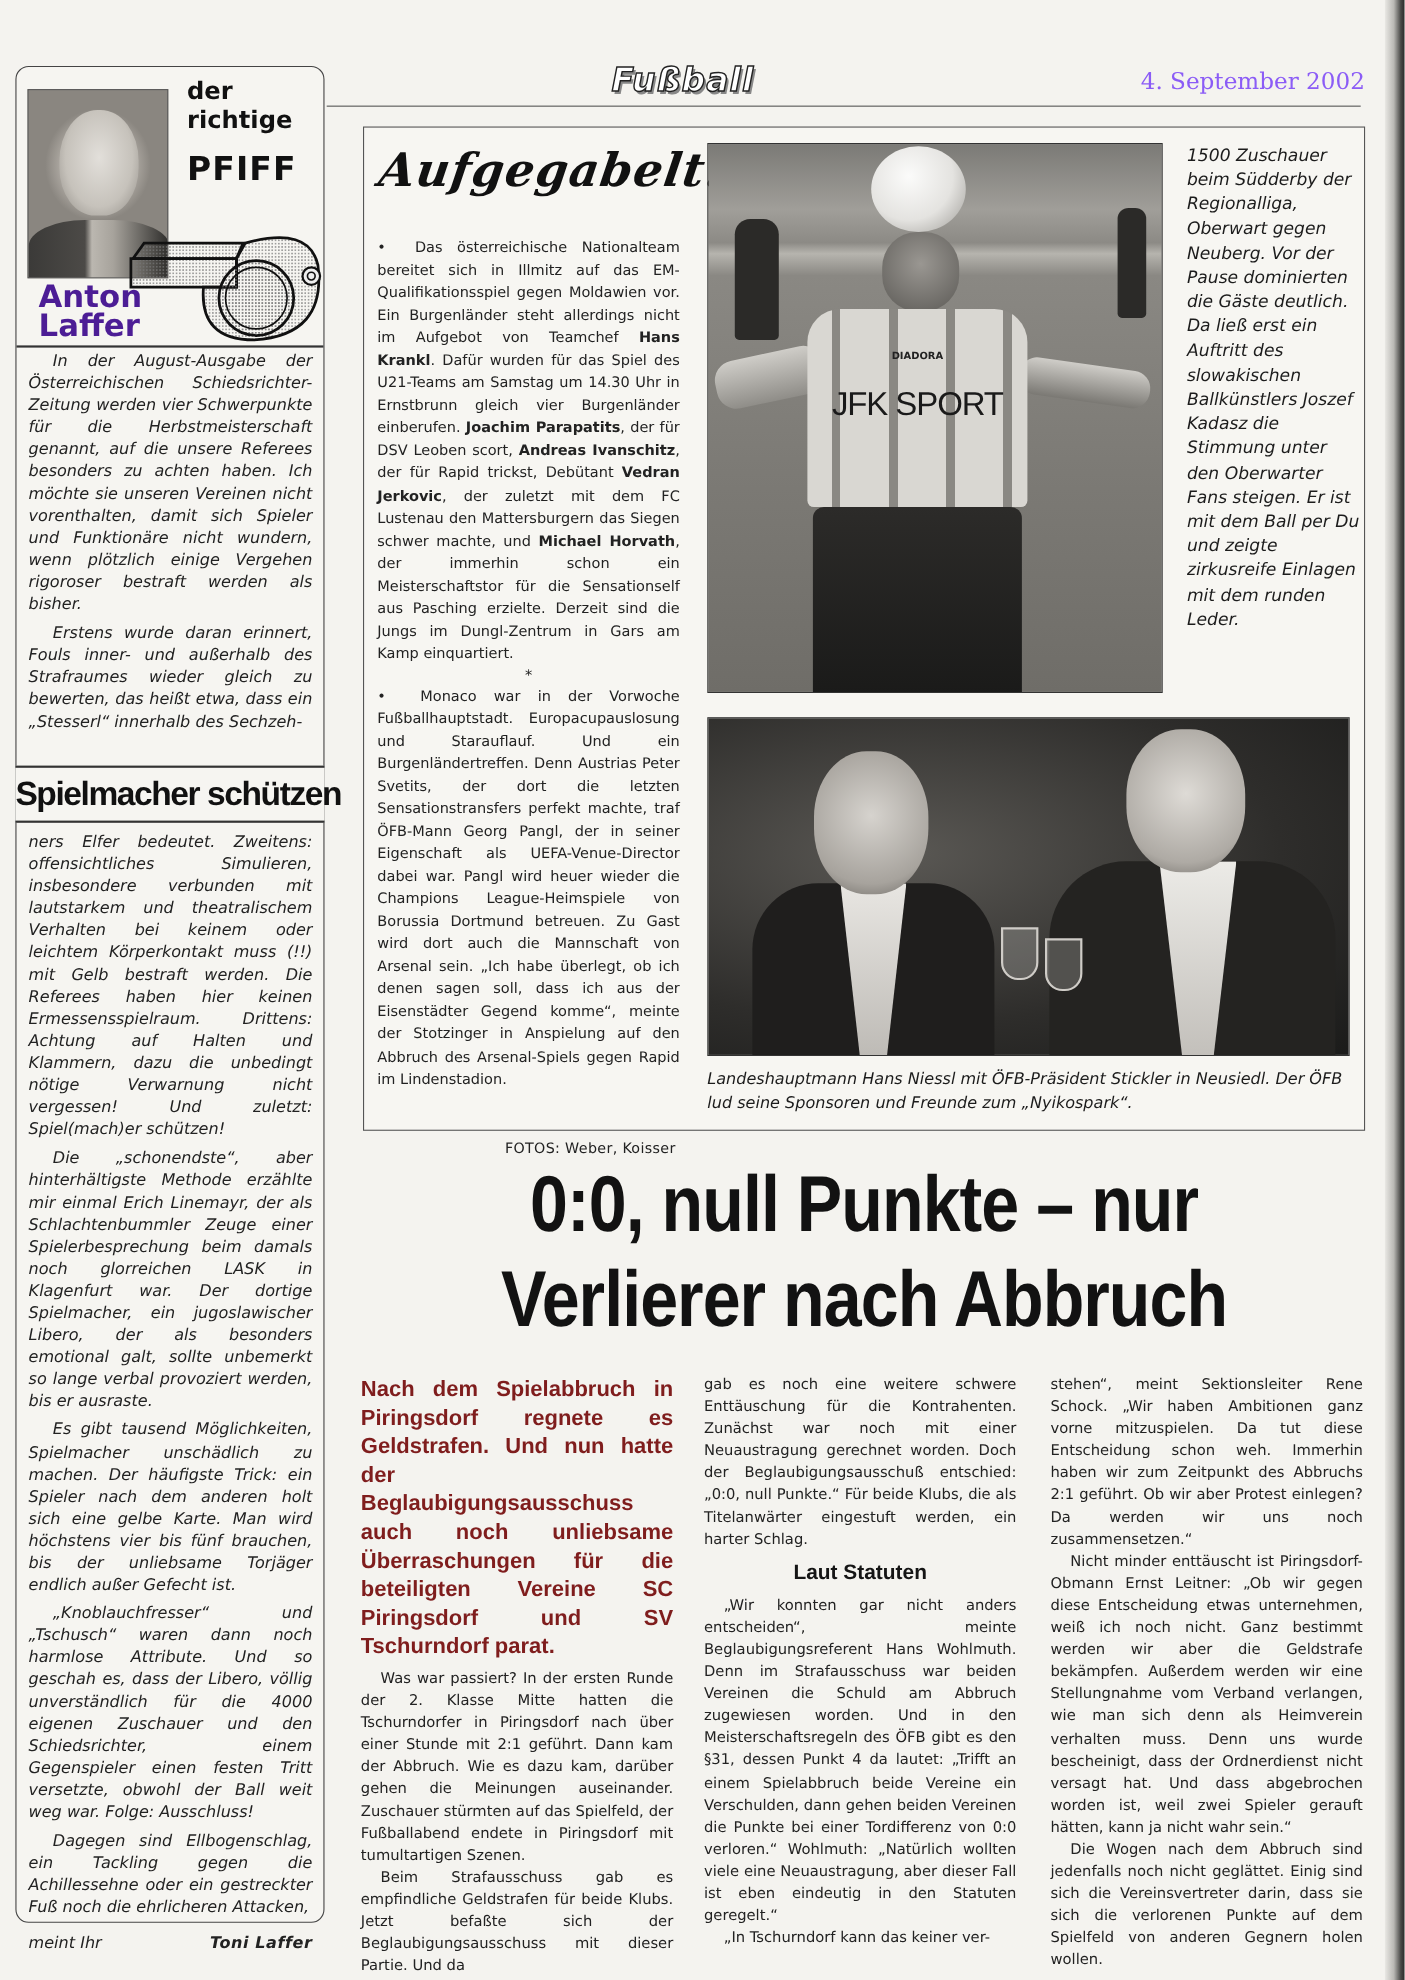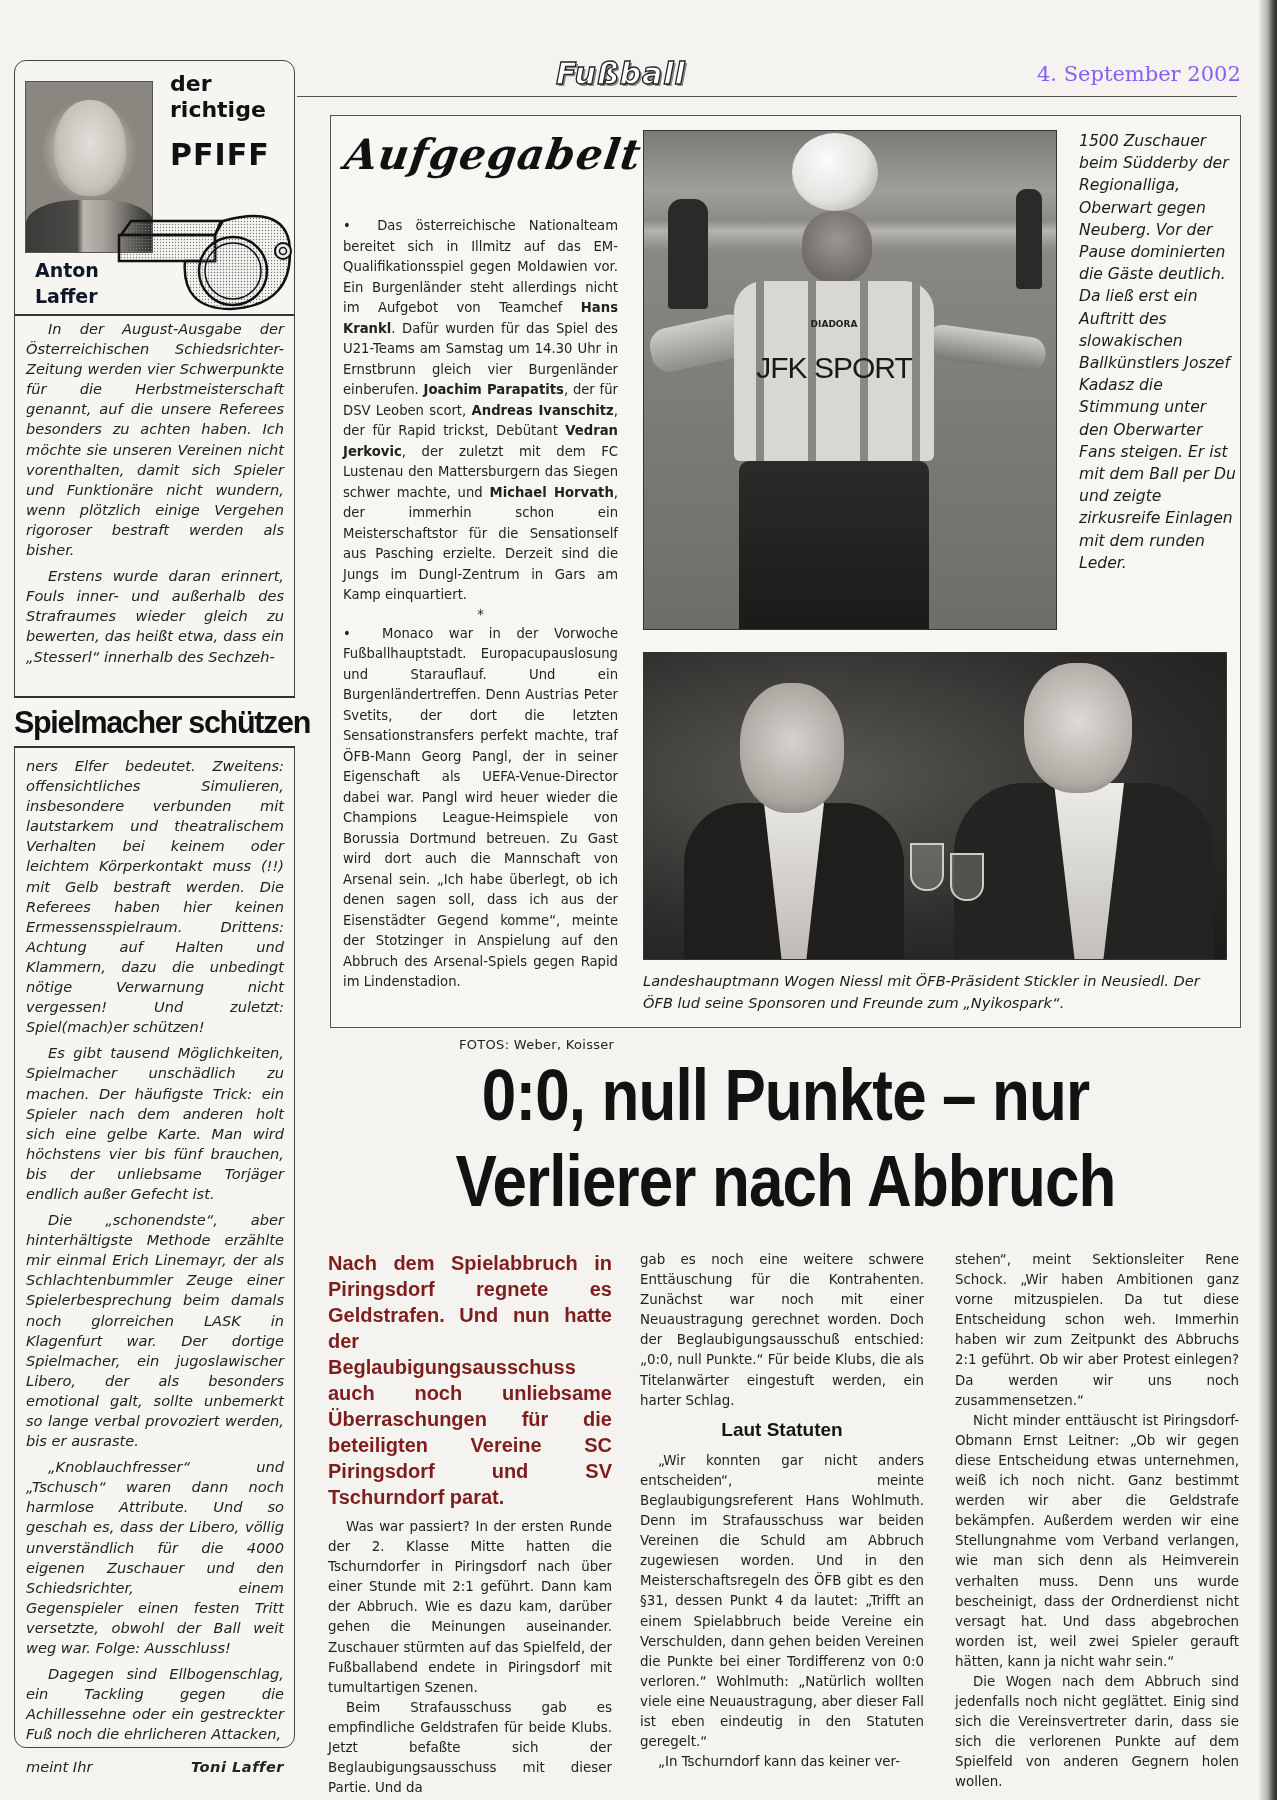--- a/index.html
+++ b/index.html
@@ -23,21 +23,21 @@
   .portrait { position: absolute; left: 10px; top: 20px; width: 128px; height: 172px;
     background: radial-gradient(ellipse 38% 30% at 50% 40%, #d6d2cc 0%, #bdb8b1 55%, #8a8680 100%), #9f9b95;
     border: 1px solid #555; overflow: hidden; }
   .portrait .face { position: absolute; left: 28px; top: 18px; width: 72px; height: 96px; border-radius: 48% 48% 45% 45%;
     background: radial-gradient(ellipse at 50% 45%, #e2dfda 0%, #c6c2bb 60%, #8d8983 100%); }
   .portrait .shoulders { position: absolute; left: 0; top: 118px; width: 128px; height: 60px;
     background: linear-gradient(to right, #3b3a38 0%, #4c4a47 40%, #bbb7b0 45%, #a7a39c 60%, #2c2b29 100%); border-radius: 40% 40% 0 0; }
   .pfiff-top { position: absolute; left: 155px; top: 10px; font-weight: bold; font-size: 22px; line-height: 26px; color: #111; }
   .pfiff-big { position: absolute; left: 155px; top: 64px; font-weight: bold; font-size: 30px; color: #111; letter-spacing: 1px; margin-top: 12px; }
   .whistle { position: absolute; left: 96px; top: 132px; width: 186px; height: 120px; }
-  .author-name { position: absolute; left: 20px; top: 196px; font-weight: bold; font-size: 19px; line-height: 26px; color: #0f172a; }
+  .author-name { position: absolute; left: 20px; top: 196px; font-weight: bold; font-size: 28px; line-height: 26px; color: #4c1d95; }
   .box-rule { position: absolute; left: 0; width: 100%; height: 1.5px; background: #333; }
   .column-text { position: absolute; left: 11px; width: 258px; font-style: italic; font-size: 14.6px; line-height: 20.1px;
     text-align: justify; hyphens: manual; color: #222; }
   .column-text p { text-indent: 22px; margin-bottom: 6px; }
   .column-text p.first { text-indent: 22px; }
   .column-headline { position: absolute; left: -1px; top: 635px; width: 281px; height: 52px; border-top: 2px solid #333; border-bottom: 2px solid #333;
     background: #f6f5f1; font-family: "Liberation Sans", sans-serif; font-weight: bold; font-size: 30.5px; line-height: 48px;
     letter-spacing: -1.3px; transform-origin: left; white-space: nowrap; text-align: center; color: #111; }
   .signoff { display: flex; justify-content: space-between; text-indent: 0 !important; }
   .signoff b { font-weight: bold; letter-spacing: 0.5px; }
@@ -143,22 +143,22 @@
 
   <div class="column-text" style="top:258px">
     <p class="first">In der August-Ausgabe der Österreichischen Schiedsrichter-Zeitung werden vier Schwerpunkte für die Herbstmeisterschaft genannt, auf die unsere Referees besonders zu achten haben. Ich möchte sie unseren Vereinen nicht vorenthalten, damit sich Spieler und Funktionäre nicht wundern, wenn plötzlich einige Vergehen rigoroser bestraft werden als bisher.</p>
     <p>Erstens wurde daran erinnert, Fouls inner- und außerhalb des Straf­raumes wieder gleich zu bewerten, das heißt etwa, dass ein „Stesserl“ innerhalb des Sechzeh-</p>
   </div>
 
   <div class="column-headline">Spielmacher schützen</div>
 
   <div class="column-text" style="top:695px">
     <p style="text-indent:0">ners Elfer bedeutet. Zweitens: offensichtliches Simulieren, insbesondere verbunden mit lautstarkem und theatralischem Verhalten bei keinem oder leichtem Körperkontakt muss (!!) mit Gelb bestraft werden. Die Referees haben hier keinen Ermessensspielraum. Drittens: Achtung auf Halten und Klammern, dazu die unbedingt nötige Verwarnung nicht vergessen! Und zuletzt: Spiel(mach)er schützen!</p>
+    <p>Die „schonendste“, aber hinterhältigste Methode erzählte mir einmal Erich Linemayr, der als Schlachtenbummler Zeuge einer Spielerbesprechung beim damals noch glorreichen LASK in Klagenfurt war. Der dortige Spielmacher, ein jugoslawischer Libero, der als besonders emotional galt, sollte unbemerkt so lange verbal provoziert werden, bis er ausraste.</p>
     <p>Es gibt tausend Möglichkeiten, Spielmacher unschädlich zu machen. Der häufigste Trick: ein Spieler nach dem anderen holt sich eine gelbe Karte. Man wird höchstens vier bis fünf brauchen, bis der unliebsame Torjäger endlich außer Gefecht ist.</p>
-    <p>Die „schonendste“, aber hinterhältigste Methode erzählte mir einmal Erich Linemayr, der als Schlachtenbummler Zeuge einer Spielerbesprechung beim damals noch glorreichen LASK in Klagenfurt war. Der dortige Spielmacher, ein jugoslawischer Libero, der als besonders emotional galt, sollte unbemerkt so lange verbal provoziert werden, bis er ausraste.</p>
     <p>„Knoblauchfresser“ und „Tschusch“ waren dann noch harmlose Attribute. Und so geschah es, dass der Libero, völlig unverständlich für die 4000 eigenen Zuschauer und den Schiedsrichter, einem Gegenspieler einen festen Tritt versetzte, obwohl der Ball weit weg war. Folge: Ausschluss!</p>
     <p style="margin-bottom:12px">Dagegen sind Ellbogenschlag, ein Tackling gegen die Achillessehne oder ein gestreckter Fuß noch die ehrlicheren Attacken,</p>
     <p class="signoff">
       <span>meint Ihr</span>
       <b>Toni Laffer</b>
     </p>
   </div>
 </div>
 
 <div class="mid-box">
@@ -193,21 +193,21 @@
   <div class="photo photo-vips">
     <div class="man1-body"></div>
     <div class="man1-shirt"></div>
     <div class="man1-face"></div>
     <div class="man2-body"></div>
     <div class="man2-shirt"></div>
     <div class="man2-face"></div>
     <div class="glass" style="left:266px;top:190px"></div>
     <div class="glass" style="left:306px;top:200px"></div>
   </div>
-  <div class="vips-caption">Landeshauptmann Wogen Niessl mit ÖFB-Präsident Stickler in Neusiedl. Der ÖFB lud seine Sponsoren und Freunde zum „Nyikospark“.</div>
+  <div class="vips-caption">Landeshauptmann Hans Niessl mit ÖFB-Präsident Stickler in Neusiedl. Der ÖFB lud seine Sponsoren und Freunde zum „Nyikospark“.</div>
 </div>
 
 <div class="main-headline">
   <span>0:0, null Punkte – nur</span>
   <span>Verlierer nach Abbruch</span>
 </div>
 
 <div class="article-col col-1">
   <div class="lead">Nach dem Spielabbruch in Piringsdorf regnete es Geldstrafen. Und nun hatte der Beglaubigungsausschuss auch noch unliebsame Überraschungen für die beteiligten Vereine SC Piringsdorf und SV Tschurndorf parat.</div>
   <p>Was war passiert? In der ersten Runde der 2. Klasse Mitte hatten die Tschurndorfer in Piringsdorf nach über einer Stunde mit 2:1 geführt. Dann kam der Abbruch. Wie es dazu kam, darüber gehen die Meinungen auseinander. Zuschauer stürmten auf das Spielfeld, der Fußballabend endete in Piringsdorf mit tumultartigen Szenen.</p>

